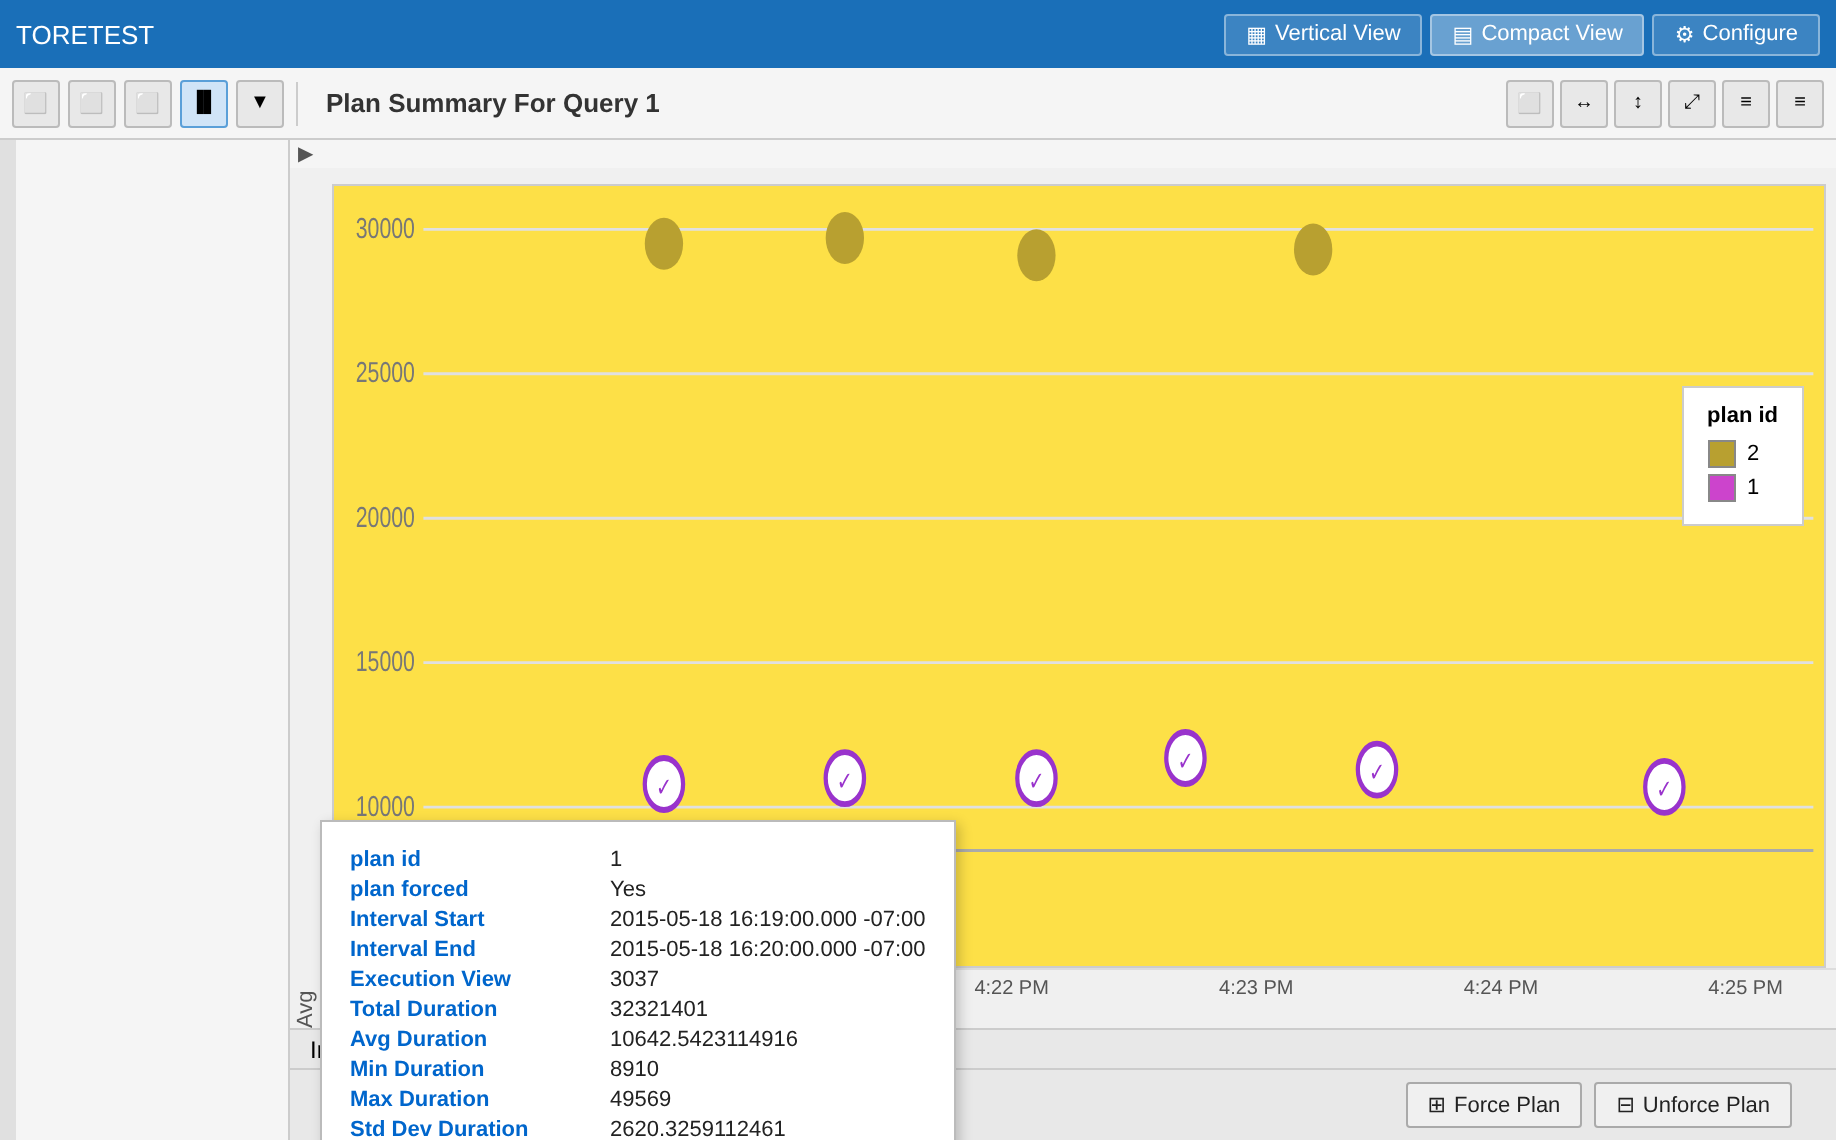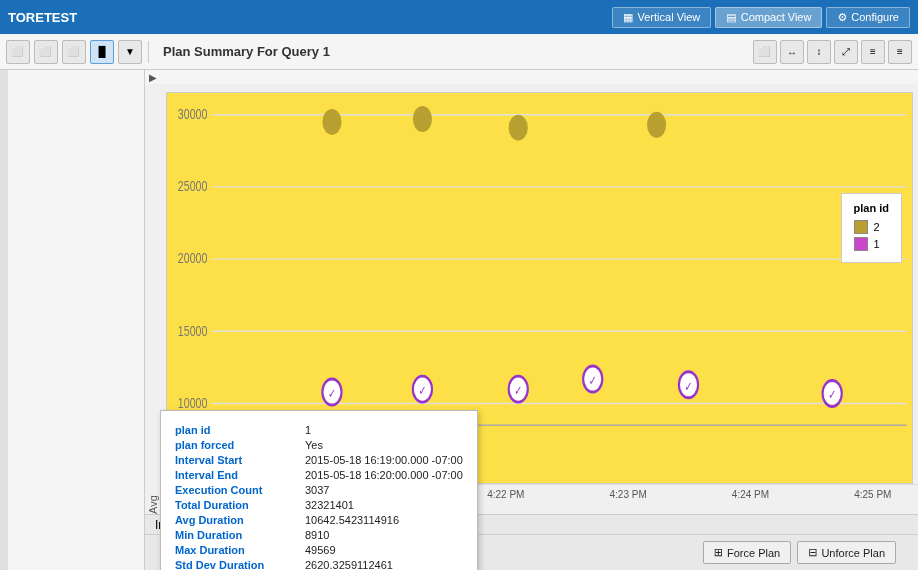--- a/index.html
+++ b/index.html
@@ -8,21 +8,21 @@
     
     .title-bar {
       background: #1a6fb8;
       color: white;
       display: flex;
       align-items: center;
       justify-content: space-between;
       height: 34px;
       padding: 0 8px;
     }
-    .title-bar-left { font-weight: bold; font-size: 13px; }
+    .title-bar-left { font-weight: normal; font-size: 13px; }
     .title-bar-right { display: flex; gap: 4px; align-items: center; }
     .tb-btn {
       background: rgba(255,255,255,0.15);
       border: 1px solid rgba(255,255,255,0.4);
       color: white;
       padding: 3px 10px;
       font-size: 11px;
       cursor: pointer;
       display: flex; align-items: center; gap: 4px;
       border-radius: 2px;
@@ -317,21 +317,21 @@
       </div>
       <div class="tooltip-row">
         <span class="tooltip-key">Interval Start</span>
         <span class="tooltip-val">2015-05-18 16:19:00.000 -07:00</span>
       </div>
       <div class="tooltip-row">
         <span class="tooltip-key">Interval End</span>
         <span class="tooltip-val">2015-05-18 16:20:00.000 -07:00</span>
       </div>
       <div class="tooltip-row">
-        <span class="tooltip-key">Execution Count</span>
+        <span class="tooltip-key">Execution View</span>
         <span class="tooltip-val">3037</span>
       </div>
       <div class="tooltip-row">
         <span class="tooltip-key">Total Duration</span>
         <span class="tooltip-val">32321401</span>
       </div>
       <div class="tooltip-row">
         <span class="tooltip-key">Avg Duration</span>
         <span class="tooltip-val">10642.5423114916</span>
       </div>

